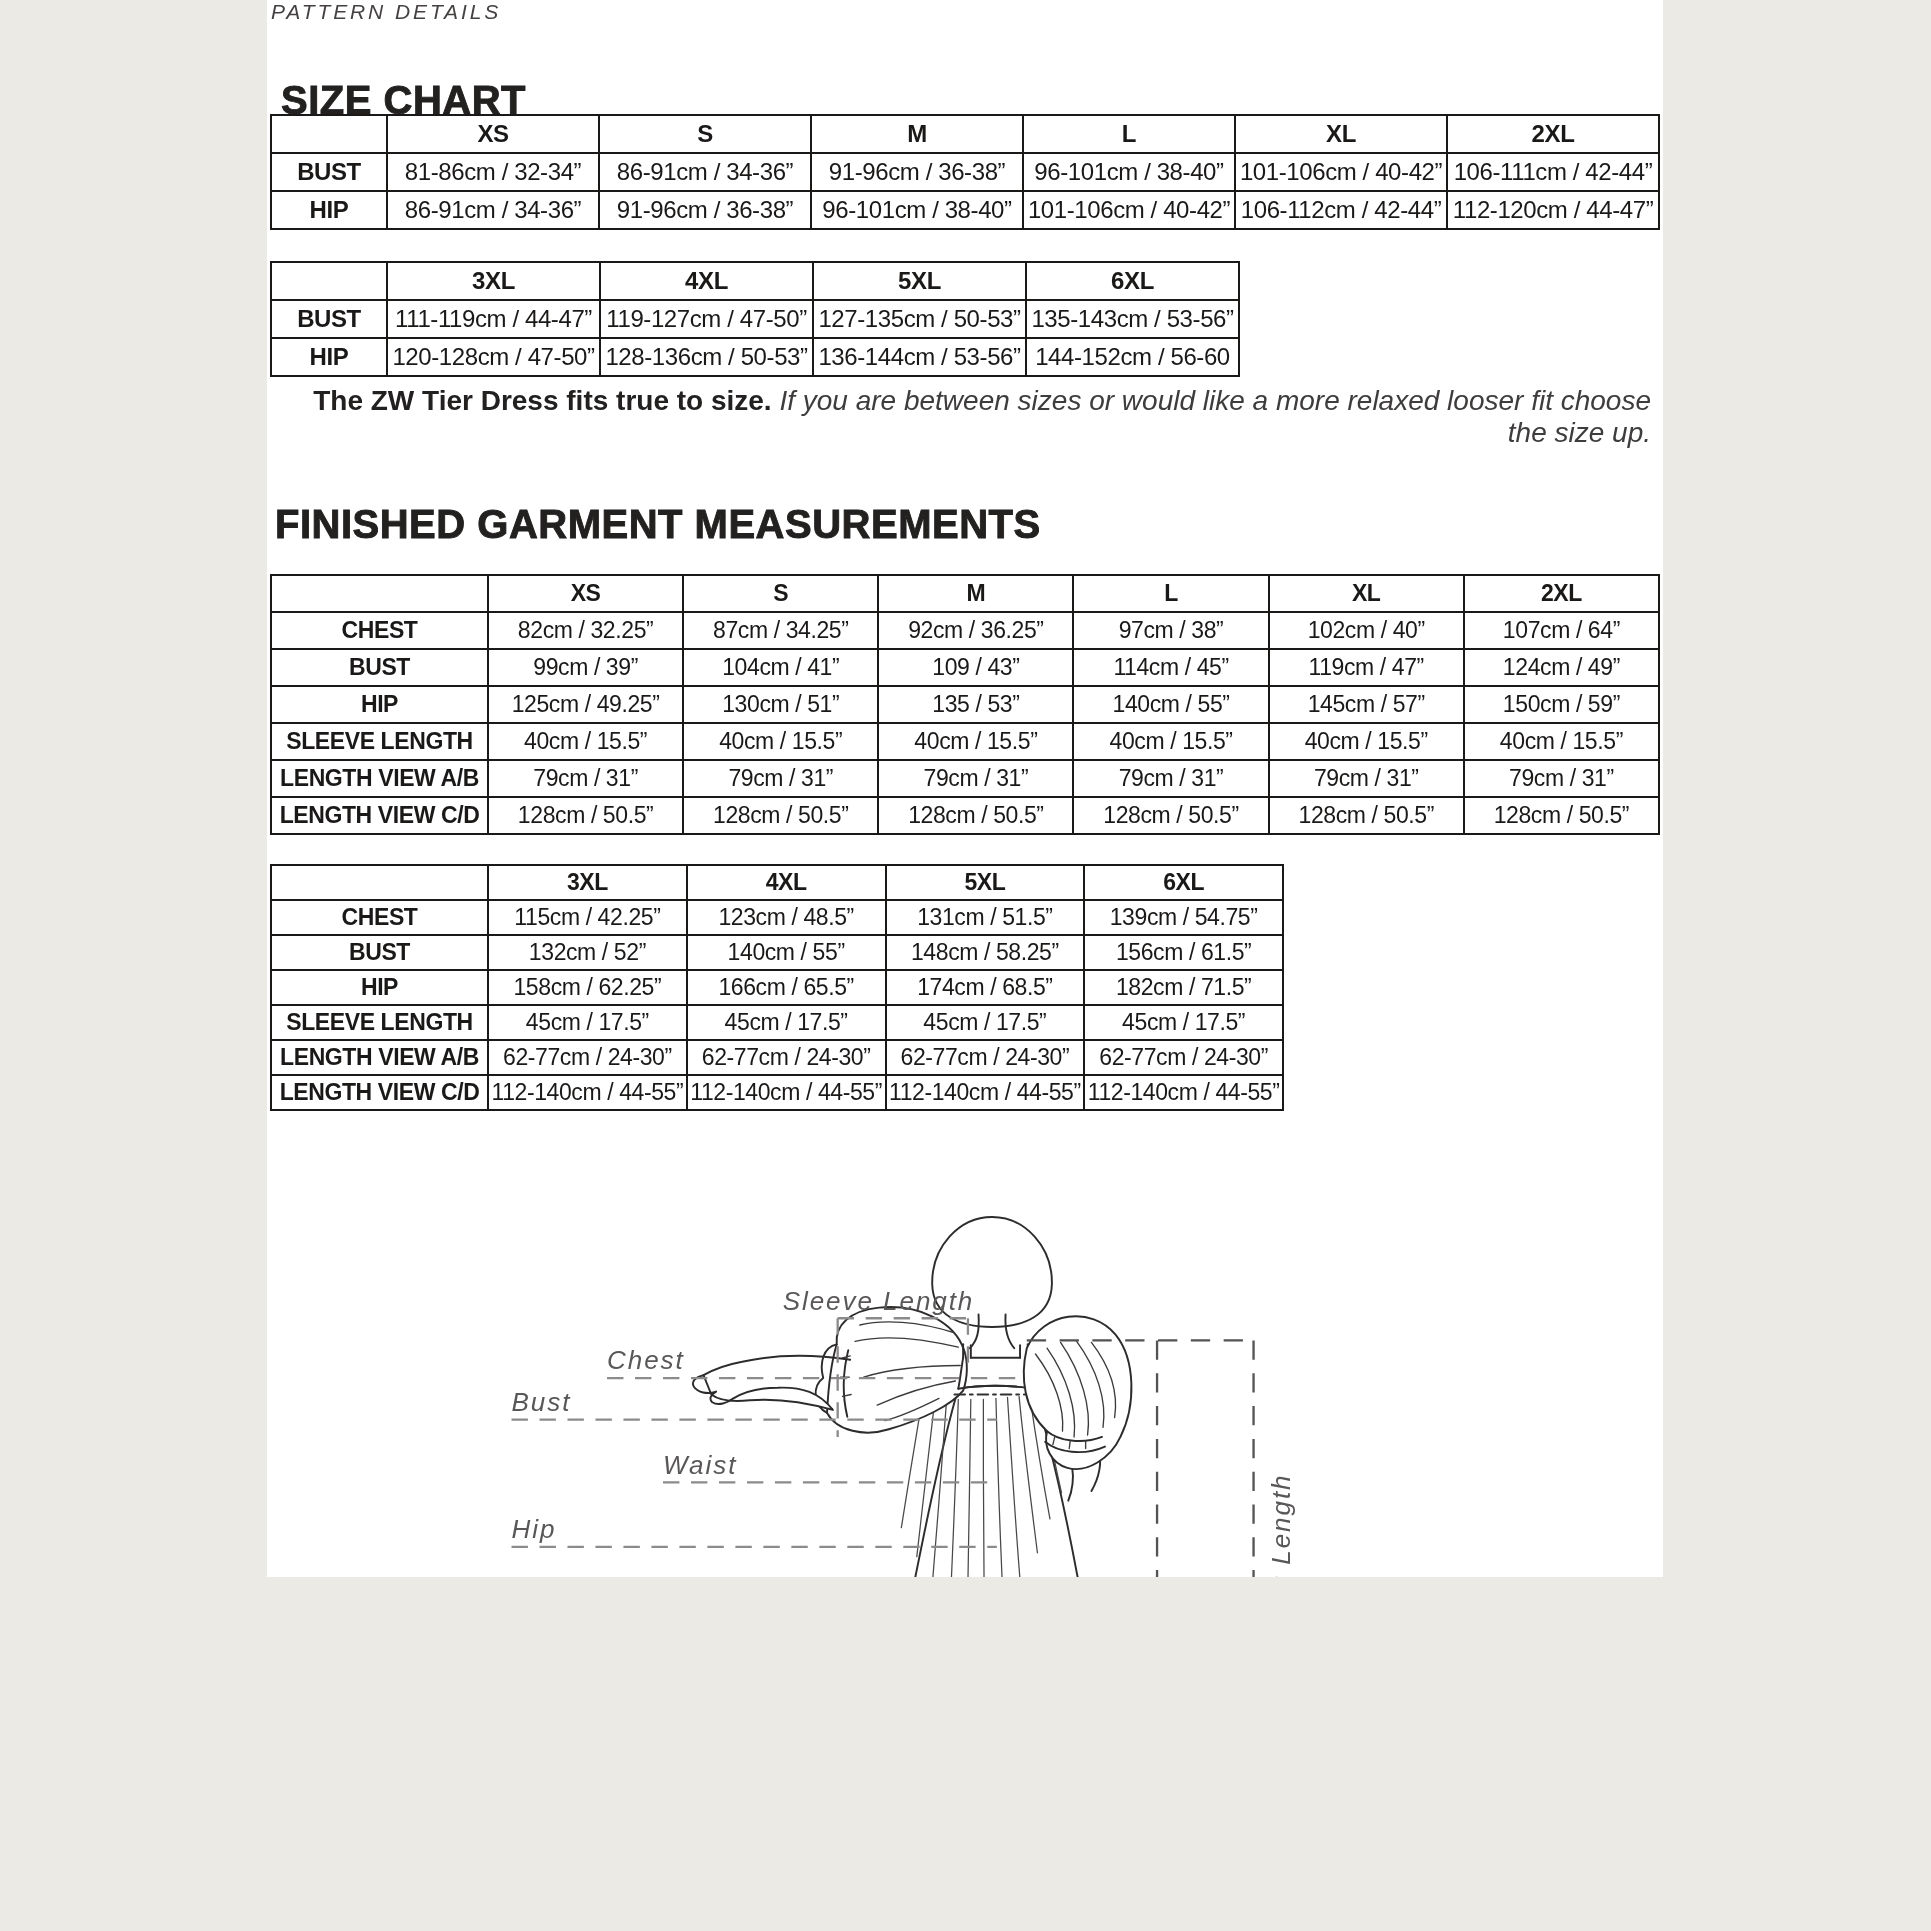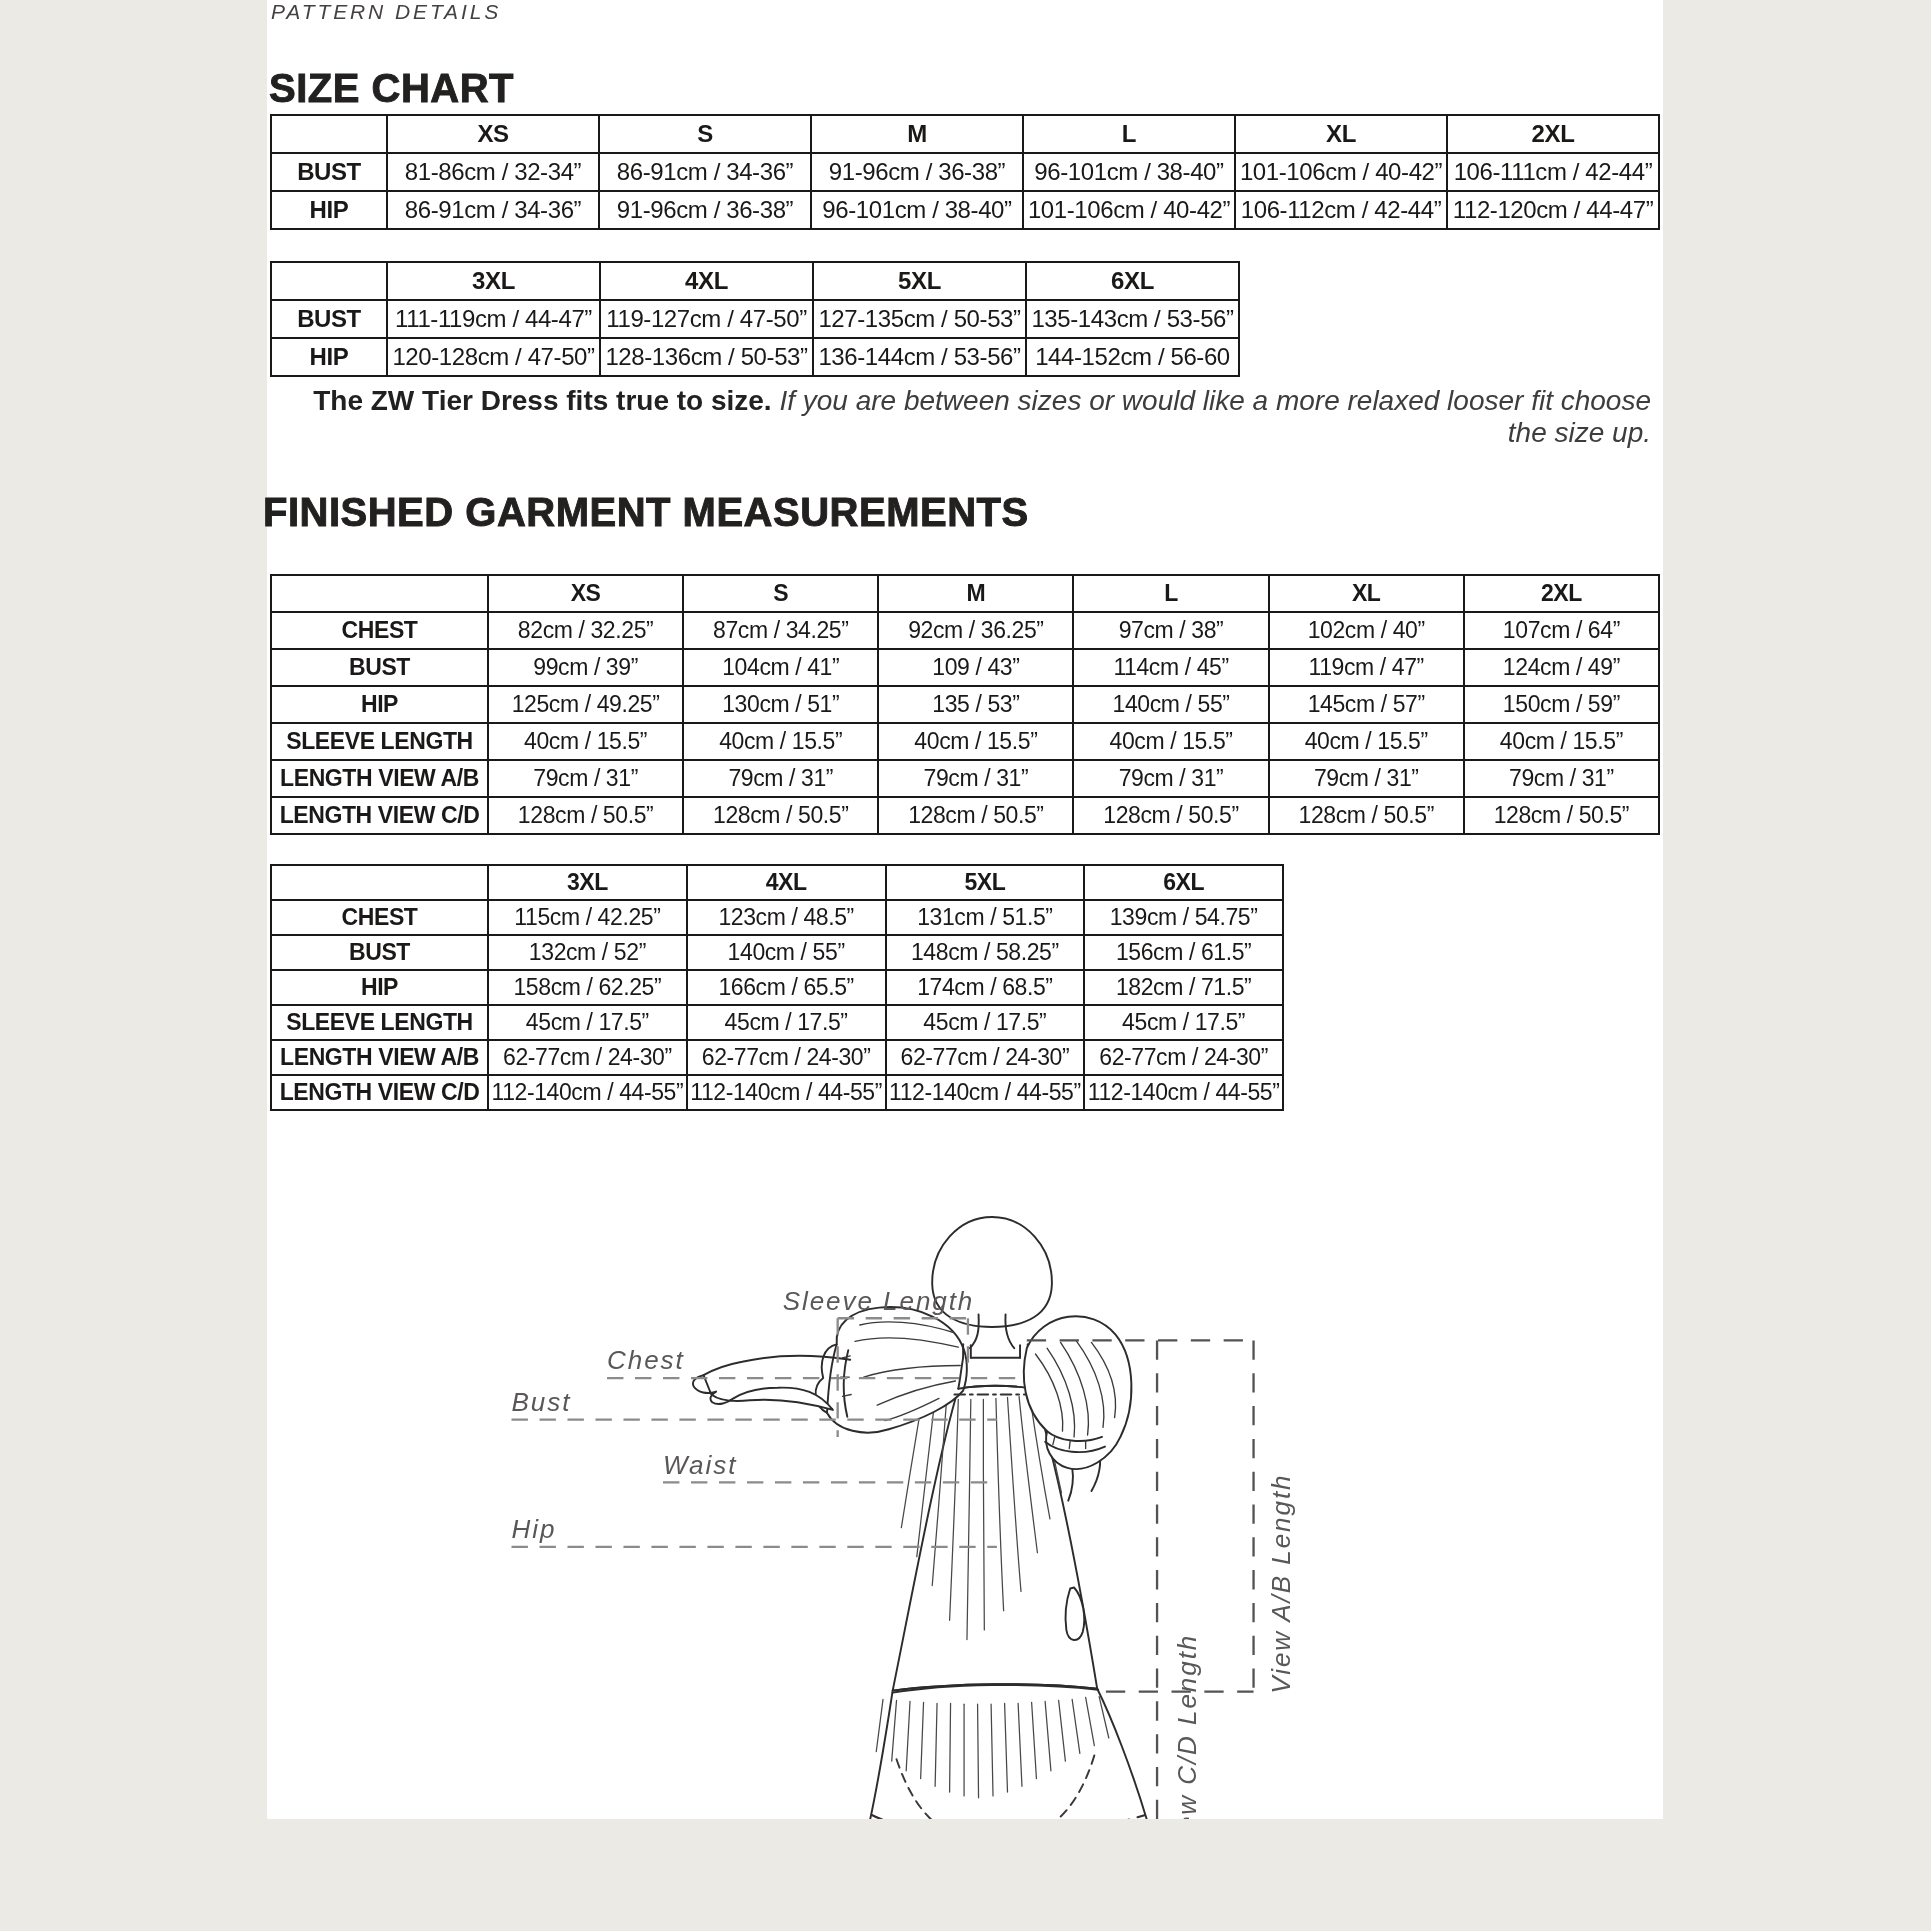--- a/index.html
+++ b/index.html
@@ -1,22 +1,22 @@
 <!DOCTYPE html>
 <html><head>
 <meta charset="utf-8">
 <style>
   html,body{margin:0;padding:0;background:#ECEAE4;}
-  .stage{position:relative;width:1931px;height:1819px;background:#ECEAE4;overflow:hidden;
+  .stage{position:relative;width:1931px;height:1577px;background:#ECEAE4;overflow:hidden;
          font-family:"Liberation Sans",sans-serif;color:#201d1d;}
   .sheet{position:absolute;left:267px;top:0;width:1396px;height:1927px;background:#ffffff;}
   .abs{position:absolute;}
 
   .eyebrow{left:271px;top:0px;font-size:21px;font-style:italic;letter-spacing:2.9px;color:#454141;}
-  h1.title{margin:0;font-size:40px;font-weight:bold;letter-spacing:0.5px;color:#232020;
+  h1.title{margin:12px;font-size:40px;font-weight:bold;letter-spacing:0.5px;color:#232020;
            -webkit-text-stroke:0.9px #232020;}
   .t-size{left:269px;top:66px;}
   .t-fin{left:263px;top:490px;}
 
   table{border-collapse:collapse;table-layout:fixed;background:#fff;padding-left:38px;}
   th,td{border:2.9px solid #1b1918;text-align:center;vertical-align:middle;padding:0 1.9px;
         white-space:nowrap;overflow:hidden;color:#1b1918;letter-spacing:-0.4px;}
   thead th{font-weight:bold;}
   tbody th{font-weight:bold;}
   .tblA{left:270px;top:114px;} .tblA th,.tblA td{font-size:24px;} .tblA tr{height:38px;}

